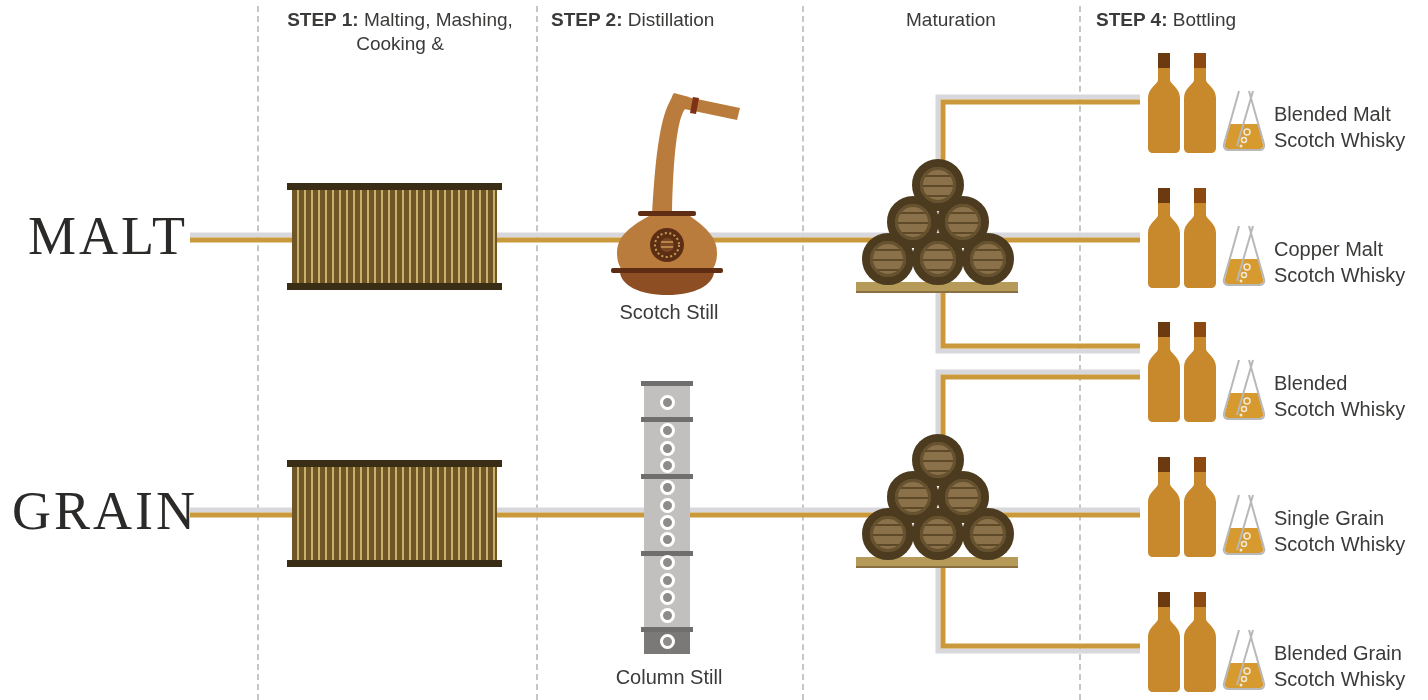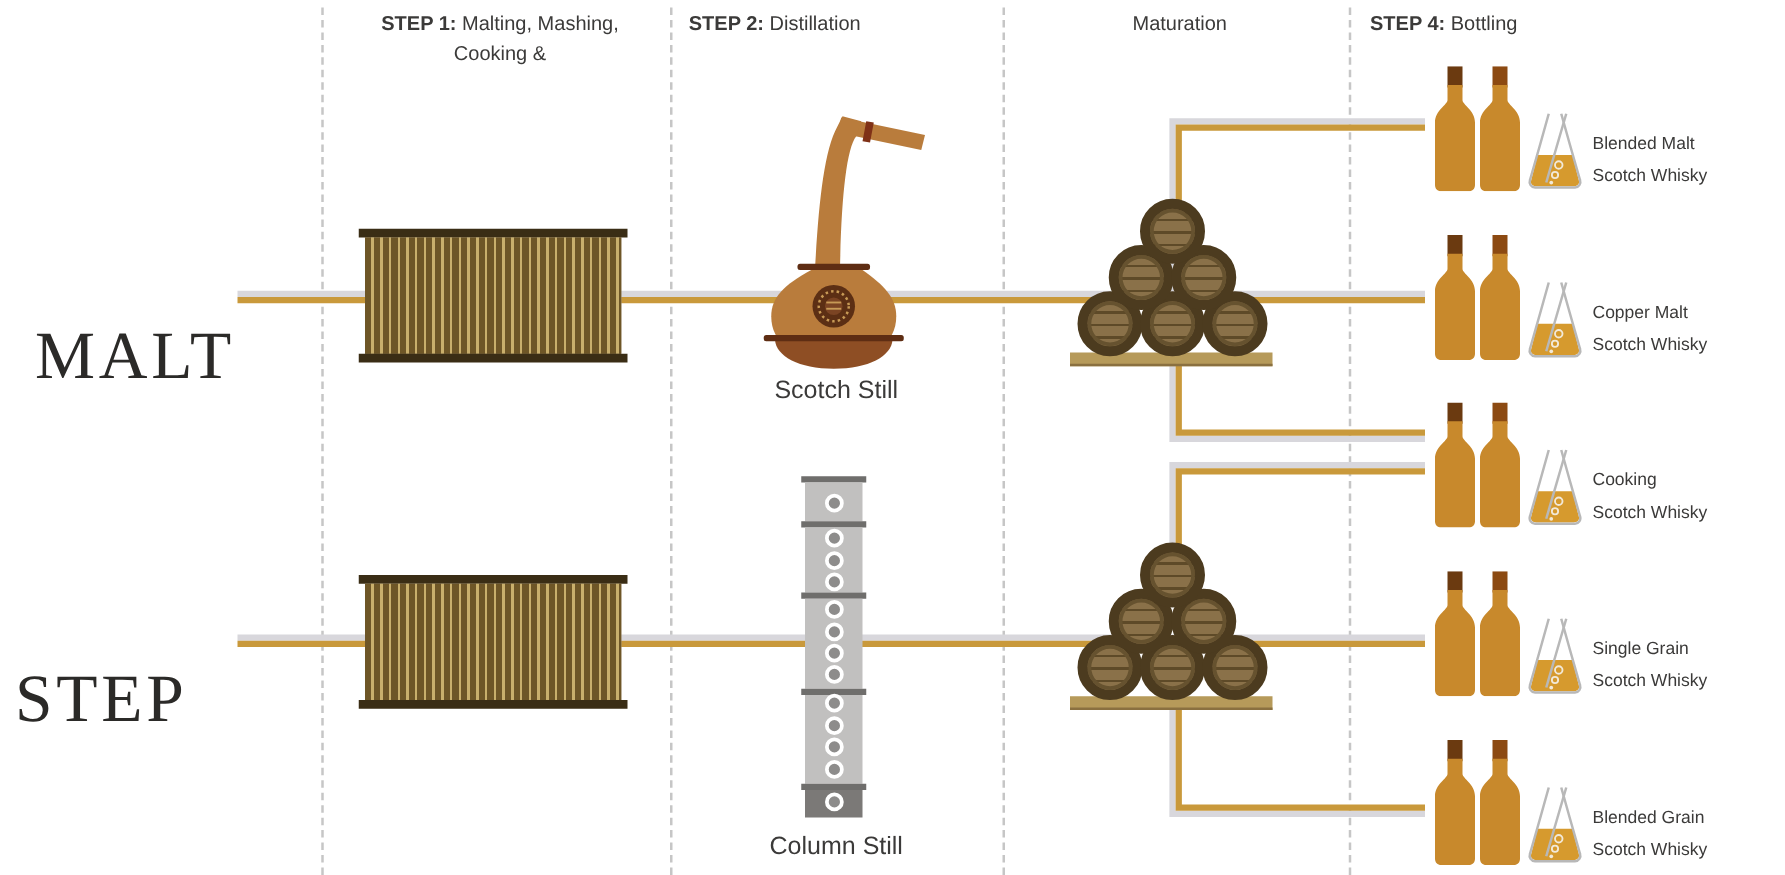--- a/index.html
+++ b/index.html
@@ -12,25 +12,25 @@
     --still-gray:#C1C0BF; --still-dark:#6F6E6C; --still-base:#7B7977;
     --bottle:#C8892C; --cap-a:#6B3A10; --cap-b:#8C4A12;
     --flask-outline:#B8B8B8; --liquid:#D69A2E;
   }
   html,body{margin:0;padding:0;background:#fff;}
   .canvas{position:relative;width:1428px;height:700px;background:#fff;overflow:hidden;
           font-family:"Liberation Sans",sans-serif;color:var(--textdark);}
   .vsep{position:absolute;top:6px;height:694px;width:0;border-left:2px dashed var(--dash);}
   .layer{position:absolute;left:0;top:0;}
   
-  .step{position:absolute;font-size:16px;line-height:24px;color:var(--textdark);}
+  .step{position:absolute;font-size:19px;line-height:24px;color:var(--textdark);}
   .step .b{font-weight:bold;}
   
   .track{position:absolute;font-family:"Liberation Serif",serif;font-size:54px;
-         letter-spacing:3px;color:var(--serifdark);margin-top:48px;}
+         letter-spacing:3px;color:var(--serifdark);}
   
   .warehouse{position:absolute;width:205px;height:107px;}
   .warehouse .bar{position:absolute;left:-5px;right:-5px;height:7px;background:var(--wh-dark);}
   .warehouse .bar.top{top:0;} .warehouse .bar.bot{bottom:0;}
   .warehouse .body{position:absolute;left:0;right:0;top:7px;bottom:7px;background-color:var(--wh-body);
     background-image:repeating-linear-gradient(90deg, var(--wh-body) 0 5px, var(--wh-stripe) 5px 7px);}
   
   .stack{position:absolute;width:162px;height:132px;}
   .barrel{position:absolute;width:52px;height:52px;border-radius:50%;box-sizing:border-box;
     border:8px solid var(--barrel-ring);background-color:var(--barrel-face);
@@ -44,21 +44,21 @@
   .column .sep{position:absolute;left:-3px;right:-3px;height:5px;background:var(--still-dark);}
   .column .cap{position:absolute;left:-3px;right:-3px;top:0;height:5px;background:var(--still-dark);}
   .column .base{position:absolute;left:0;right:0;background:var(--still-base);}
   .porthole{position:absolute;left:16px;width:15px;height:15px;box-sizing:border-box;border-radius:50%;
     background:#8D8C8B;border:3px solid #FFFFFF;}
   .eq-label{position:absolute;left:589px;width:160px;text-align:center;font-size:20px;color:var(--textdark);}
   
   .output{position:absolute;left:1148px;width:280px;height:100px;}
   .output .bottle{position:absolute;top:0;}
   .output .flask{position:absolute;left:72px;top:37px;}
-  .olabel{position:absolute;left:126px;top:48px;font-size:14px;line-height:26px;color:var(--textdark);white-space:nowrap;}
+  .olabel{position:absolute;left:126px;top:48px;font-size:20px;line-height:26px;color:var(--textdark);white-space:nowrap;}
 </style>
 </head>
 <body>
 
 <svg width="0" height="0" style="position:absolute" aria-hidden="true">
   <defs>
     <symbol id="sym-bottle-a" viewBox="0 0 32 100">
       <rect x="10" y="0" width="12" height="17" fill="var(--cap-a)"></rect>
       <path d="M10,15 h12 v12 c0,4 10,8 10,18 v50 c0,3 -2,5 -5,5 h-22 c-3,0 -5,-2 -5,-5 v-50 c0,-10 10,-14 10,-18 z" fill="var(--bottle)"></path>
     </symbol>
@@ -113,21 +113,21 @@
     <div><span class="b">STEP 2:</span> <span>Distillation</span></div>
   </div>
   <div class="step" style="left:822px;top:8px">
     <div style="margin-left:84px">Maturation</div>
   </div>
   <div class="step" style="left:1096px;top:8px">
     <div><span class="b">STEP 4:</span> <span>Bottling</span></div>
   </div>
 
   <div class="track" style="left:28px;top:205px">MALT</div>
-  <div class="track" style="left:12px;top:480px">STEP</div>
+  <div class="track" style="left:12px;top:480px">GRAIN</div>
 
   <div class="warehouse" style="left:292px;top:183px">
     <div class="bar top"></div>
     <div class="body"></div>
     <div class="bar bot"></div>
   </div>
   <div class="warehouse" style="left:292px;top:460px">
     <div class="bar top"></div>
     <div class="body"></div>
     <div class="bar bot"></div>
@@ -229,21 +229,21 @@
     <svg class="bottle" style="left:0" width="32" height="100">
         <use href="#sym-bottle-a"></use>
       </svg>
     <svg class="bottle" style="left:36px" width="32" height="100">
         <use href="#sym-bottle-b"></use>
       </svg>
     <svg class="flask" width="48" height="64">
         <use href="#sym-flask"></use>
       </svg>
     <div class="olabel">
-      <div>Cooking</div>
+      <div>Blended</div>
       <div>Scotch Whisky</div>
     </div>
   </div>
   <div class="output" style="top:457px">
     <svg class="bottle" style="left:0" width="32" height="100">
         <use href="#sym-bottle-a"></use>
       </svg>
     <svg class="bottle" style="left:36px" width="32" height="100">
         <use href="#sym-bottle-b"></use>
       </svg>

